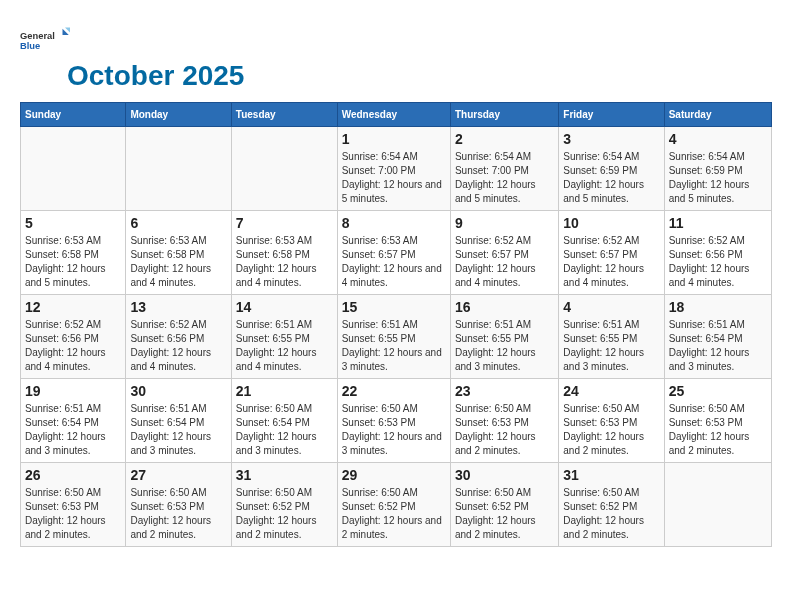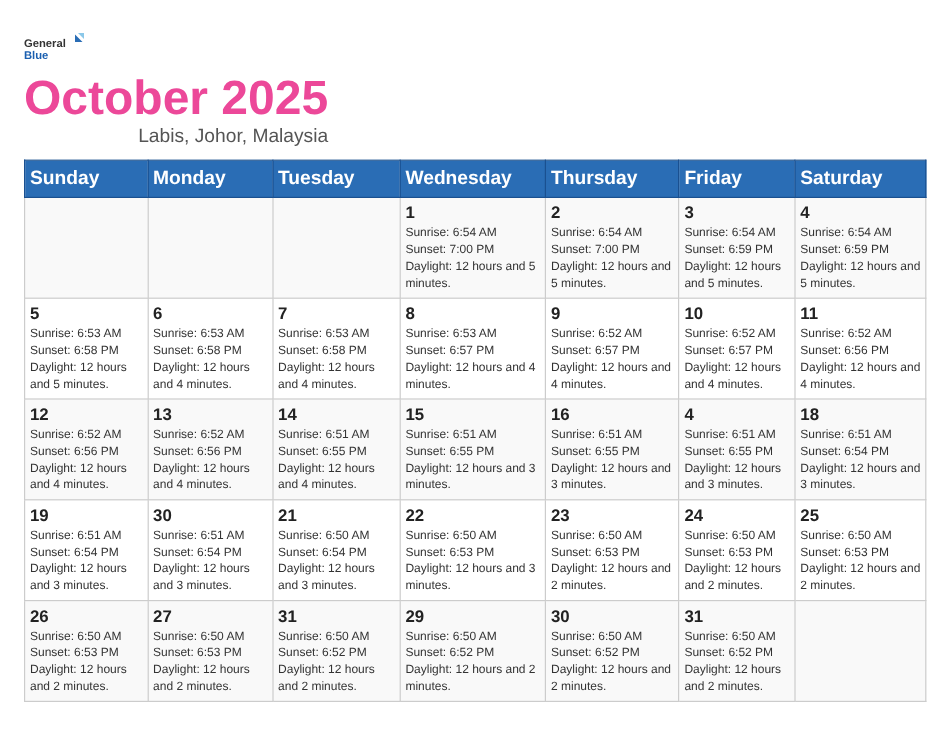--- a/index.html
+++ b/index.html
@@ -19,42 +19,43 @@
     }
     .logo {
       display: flex;
       align-items: center;
       gap: 4px;
     }
     .title-block {
       text-align: right;
     }
     .title-block h1 {
-      font-size: 40px;
+      font-size: 28px;
       font-weight: bold;
-      color: #ec4899;
+      color: #0369a1;
+      margin-left: 47px;
     }
     .title-block h2 {
       font-size: 16px;
       color: #555;
       font-weight: normal;
     }
     table {
       width: 100%;
       border-collapse: collapse;
       font-size: 11px;
     }
     thead tr {
       background-color: #2a6db5;
       color: white;
     }
     thead th {
       padding: 6px 4px;
       text-align: left;
-      font-size: 16px;
+      font-size: 10px;
       font-weight: bold;
       border: 1px solid #1a5090;
     }
     tbody tr {
       vertical-align: top;
     }
     tbody td {
       border: 1px solid #ccc;
       padding: 4px;
       vertical-align: top;
@@ -86,21 +87,20 @@
   <div class="logo">
   <svg width="50" height="40" viewBox="0 0 80 40" xmlns="http://www.w3.org/2000/svg">
     <text x="0" y="18" font-size="15" fill="#333" font-weight="bold" font-family="Arial">General</text>
     <text x="0" y="35" font-size="15" fill="#1a5fb0" font-weight="bold" font-family="Arial">Blue</text>
     <polygon points="68,2 78,12 68,12" fill="#2a6db5"></polygon>
     <polygon points="72,0 82,0 82,10" fill="#5ab0e0" opacity="0.7"></polygon>
   </svg>
 </div>
   <div class="title-block">
     <h1>October 2025</h1>
-    <h2>Labis, Johor, Malaysia</h2>
   </div>
 </div>
 
 <table>
   <thead>
     <tr>
       <th>Sunday</th>
       <th>Monday</th>
       <th>Tuesday</th>
       <th>Wednesday</th>

